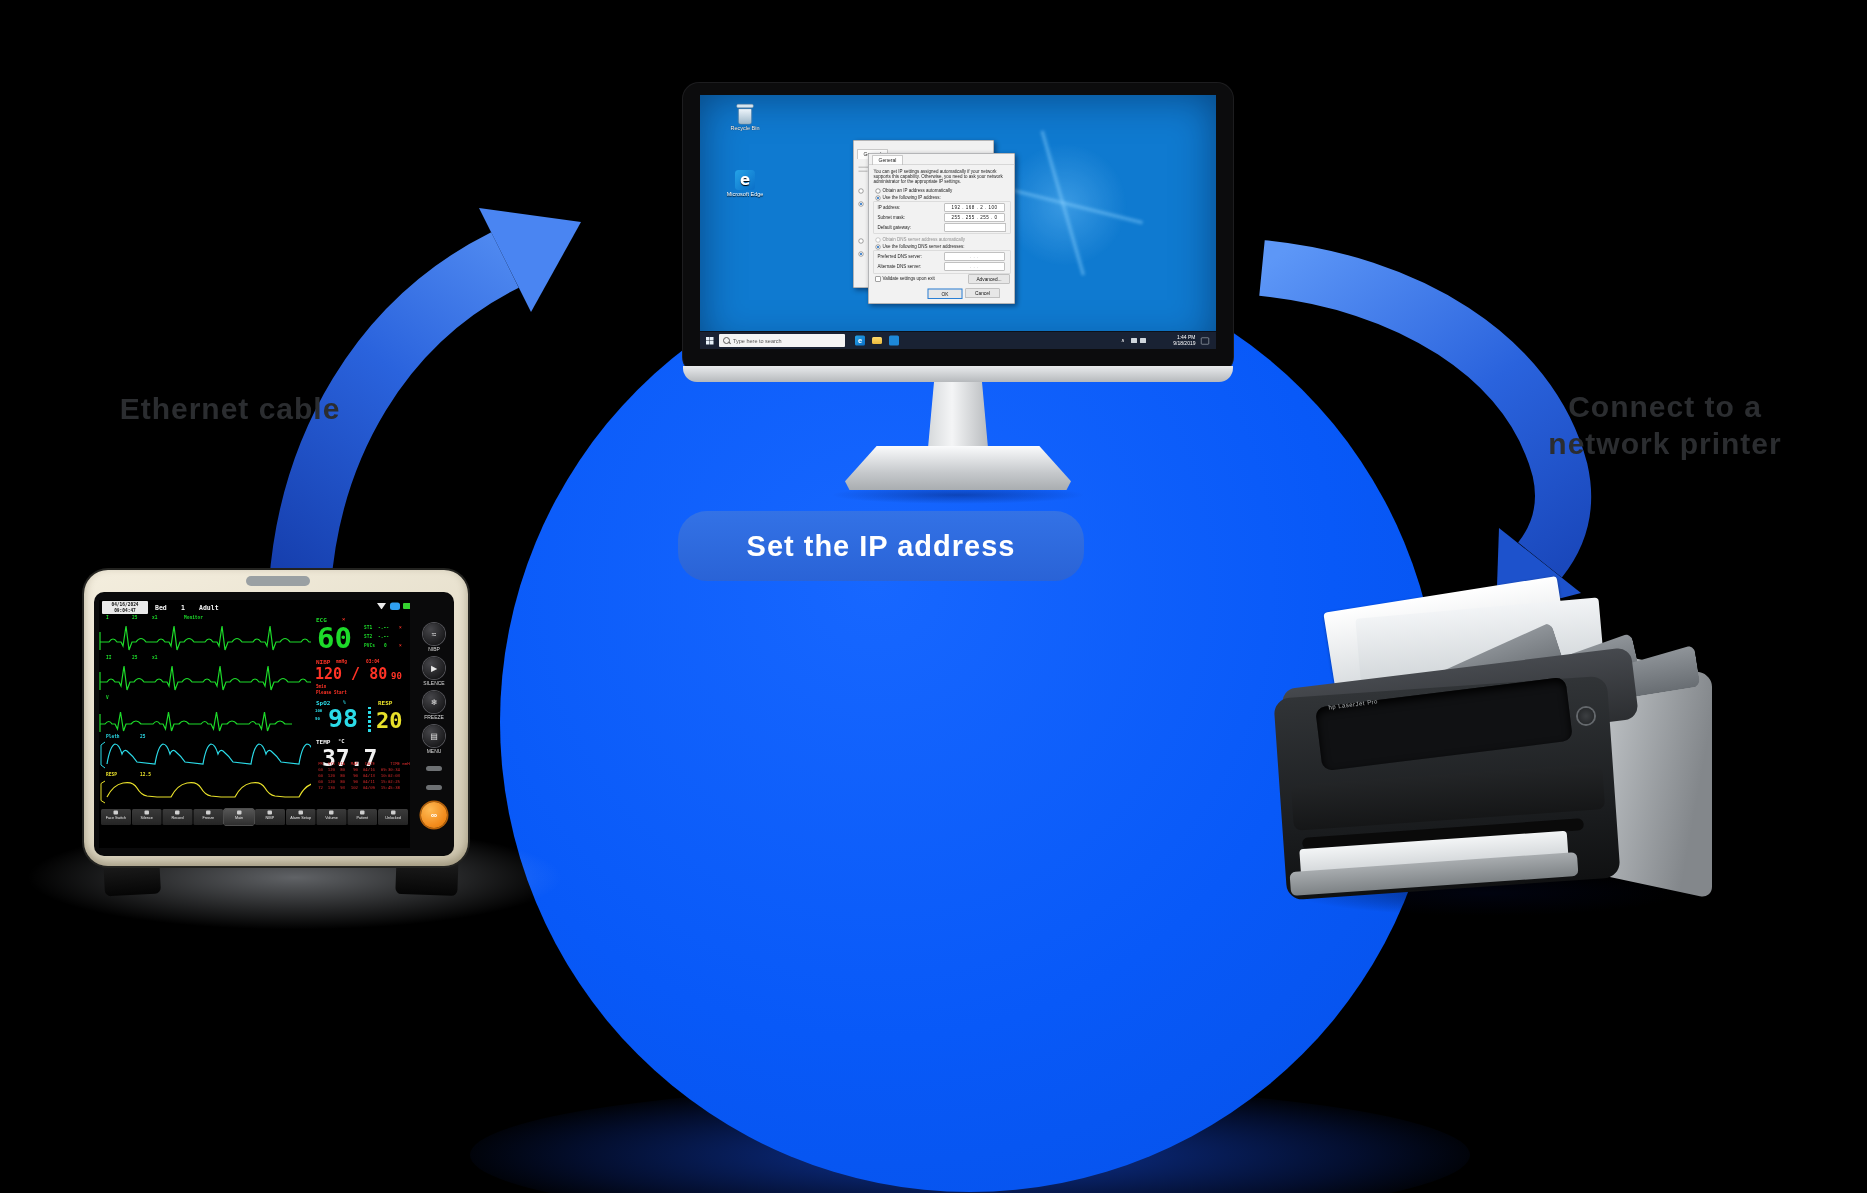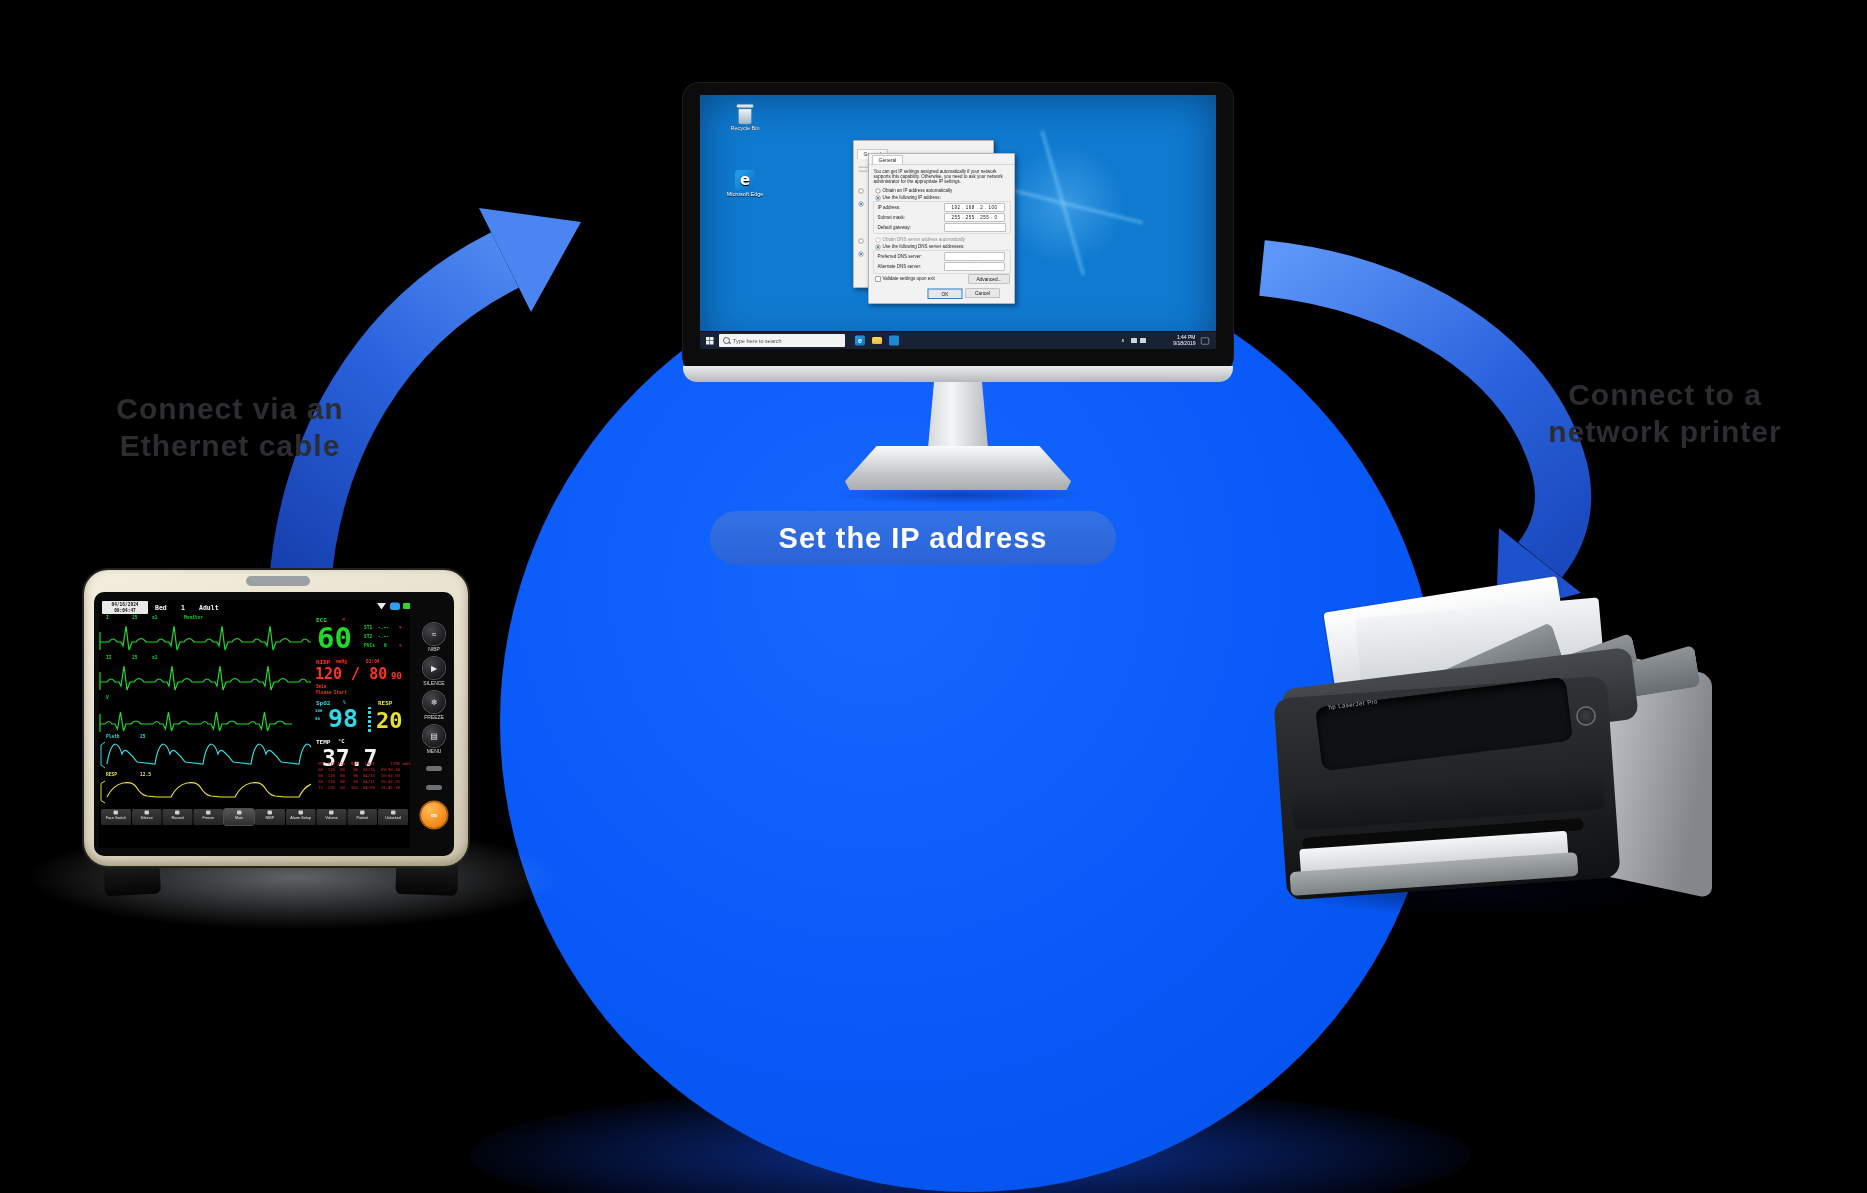--- a/index.html
+++ b/index.html
@@ -10,25 +10,25 @@
   
   #blue-circle{left:500px;top:252px;width:940px;height:940px;border-radius:50%;
     background:radial-gradient(circle at 40% 35%, #1767ff 0%, #0859f8 55%, #0550e6 100%);}
   #bottom-shadow{left:470px;top:1085px;width:1000px;height:140px;border-radius:50%;
     background:radial-gradient(ellipse at center, rgba(16,62,183,.85) 0%, rgba(10,40,130,.35) 55%, rgba(0,0,0,0) 75%);}
   #arrows-svg{left:0;top:0;}
 
   
   .caption{color:#2b2d30;font-weight:bold;font-size:30px;line-height:37px;text-align:center;letter-spacing:1px;}
   #caption-left{left:30px;top:390px;width:400px;}
-  #caption-right{left:1475px;top:376px;width:380px;}
+  #caption-right{left:1475px;top:388px;width:380px;}
   .pill{background:linear-gradient(180deg,#3372e6 0%,#2a63d6 100%);border-radius:29px;
         color:#fff;font-weight:bold;display:flex;align-items:center;justify-content:center;
         letter-spacing:1px;}
-  #pill-center{left:710px;top:511px;width:406px;height:54px;font-size:29px;}
+  #pill-center{left:678px;top:511px;width:406px;height:70px;font-size:29px;}
   #pill-monitor{left:95px;top:961px;width:372px;height:58px;font-size:30px;}
   #pill-printer{left:1350px;top:961px;width:268px;height:58px;font-size:30px;}
 
   
   #imac-screen{left:683px;top:83px;width:550px;height:290px;background:#0c0c0d;border-radius:16px;
       box-shadow:0 0 0 1px #1d1d1f;}
   #imac-chin{left:683px;top:366px;width:550px;height:16px;border-radius:0 0 14px 14px;
       background:linear-gradient(180deg,#e9ebed,#b6b9bc);}
   #imac-neck{left:928px;top:382px;width:60px;height:66px;
       background:linear-gradient(90deg,#d6d9db,#f4f5f6 40%,#b9bcbf);
@@ -469,21 +469,20 @@
     <div class="p" id="pr-outtray"></div>
     <div class="p" id="pr-label">hp LaserJet Pro</div>
     <div class="p" id="pr-ridge"></div>
     <div class="p" id="pr-slot"></div>
     <div class="p" id="pr-power"></div>
     <div class="p" id="pr-intray-paper"></div>
     <div class="p" id="pr-intray-lip"></div>
   </div>
 
   <div class="abs caption" id="caption-left">
-    <div>Connect via an</div>
     <div>Ethernet cable</div>
   </div>
   <div class="abs caption" id="caption-right">
     <div>Connect to a</div>
     <div>network printer</div>
   </div>
 
   <div class="abs pill" id="pill-center">Set the IP address</div>
 
 </div>

